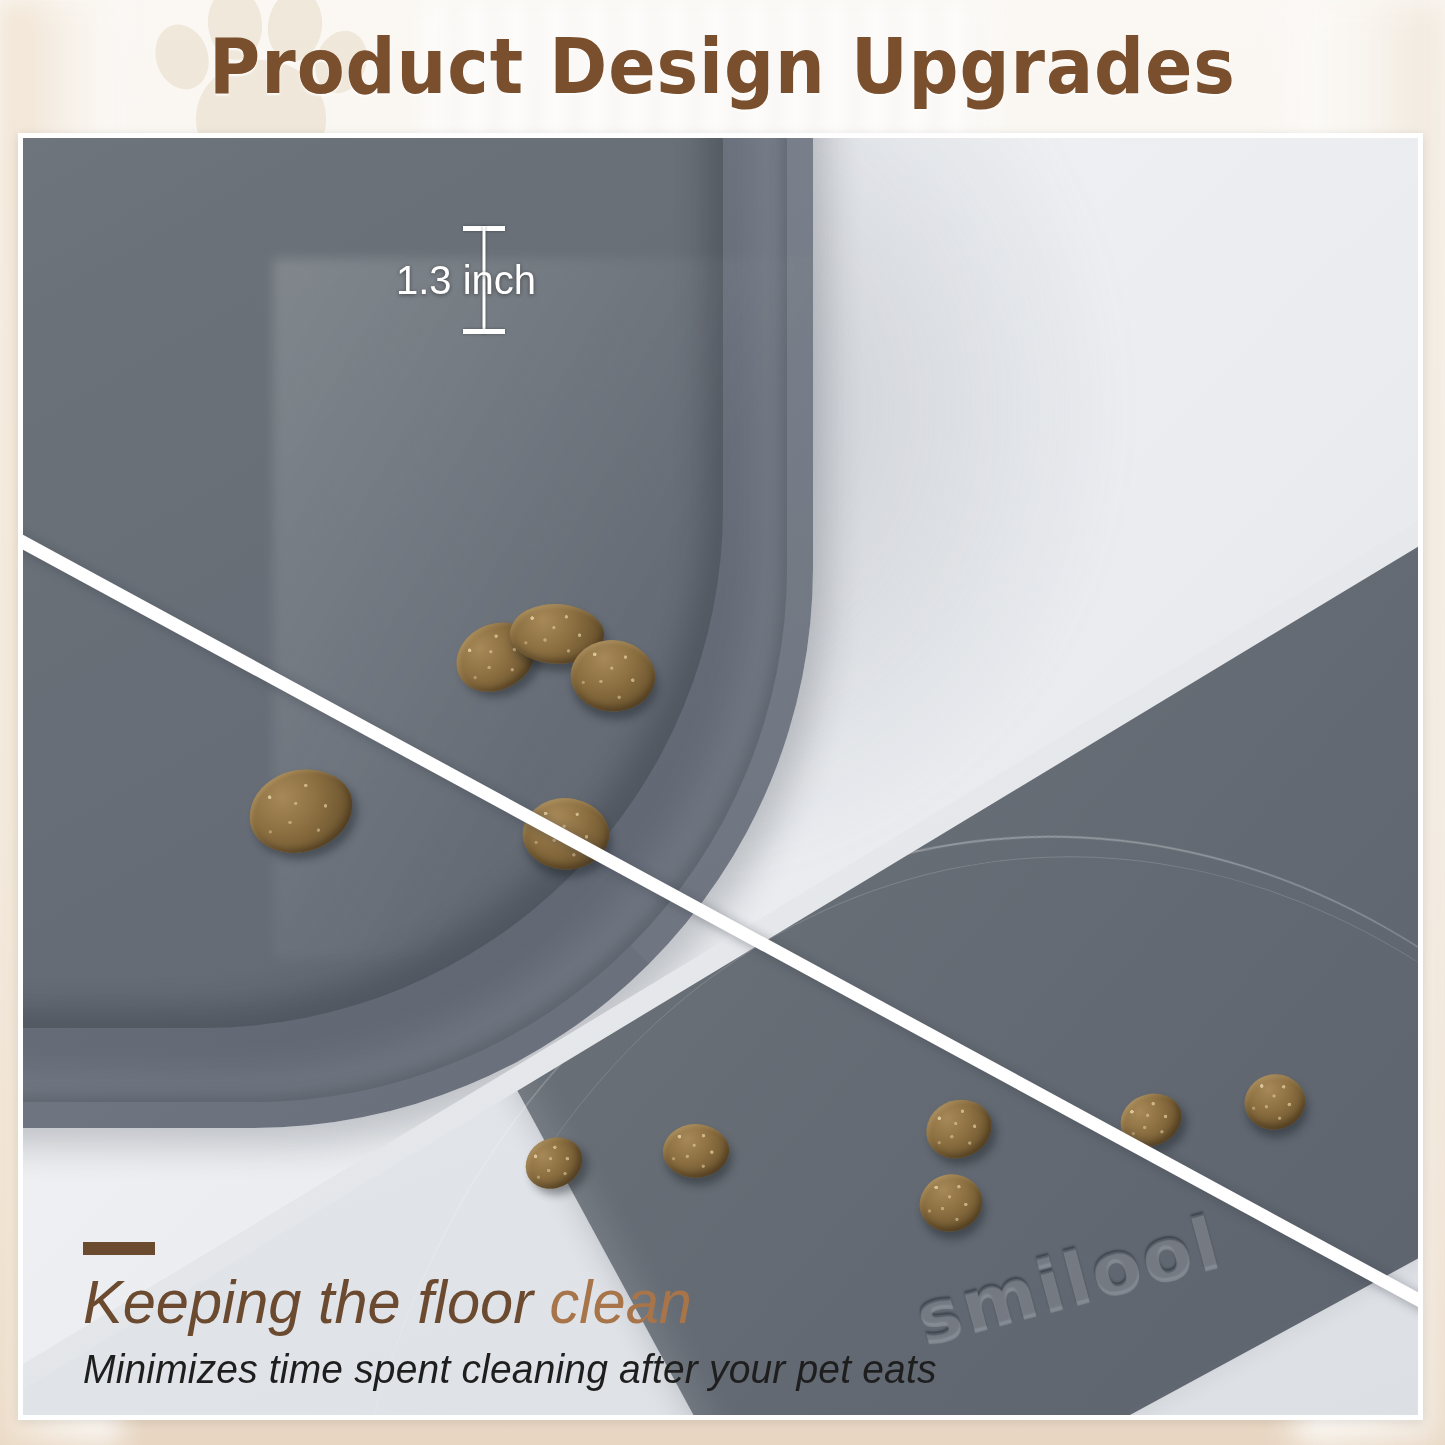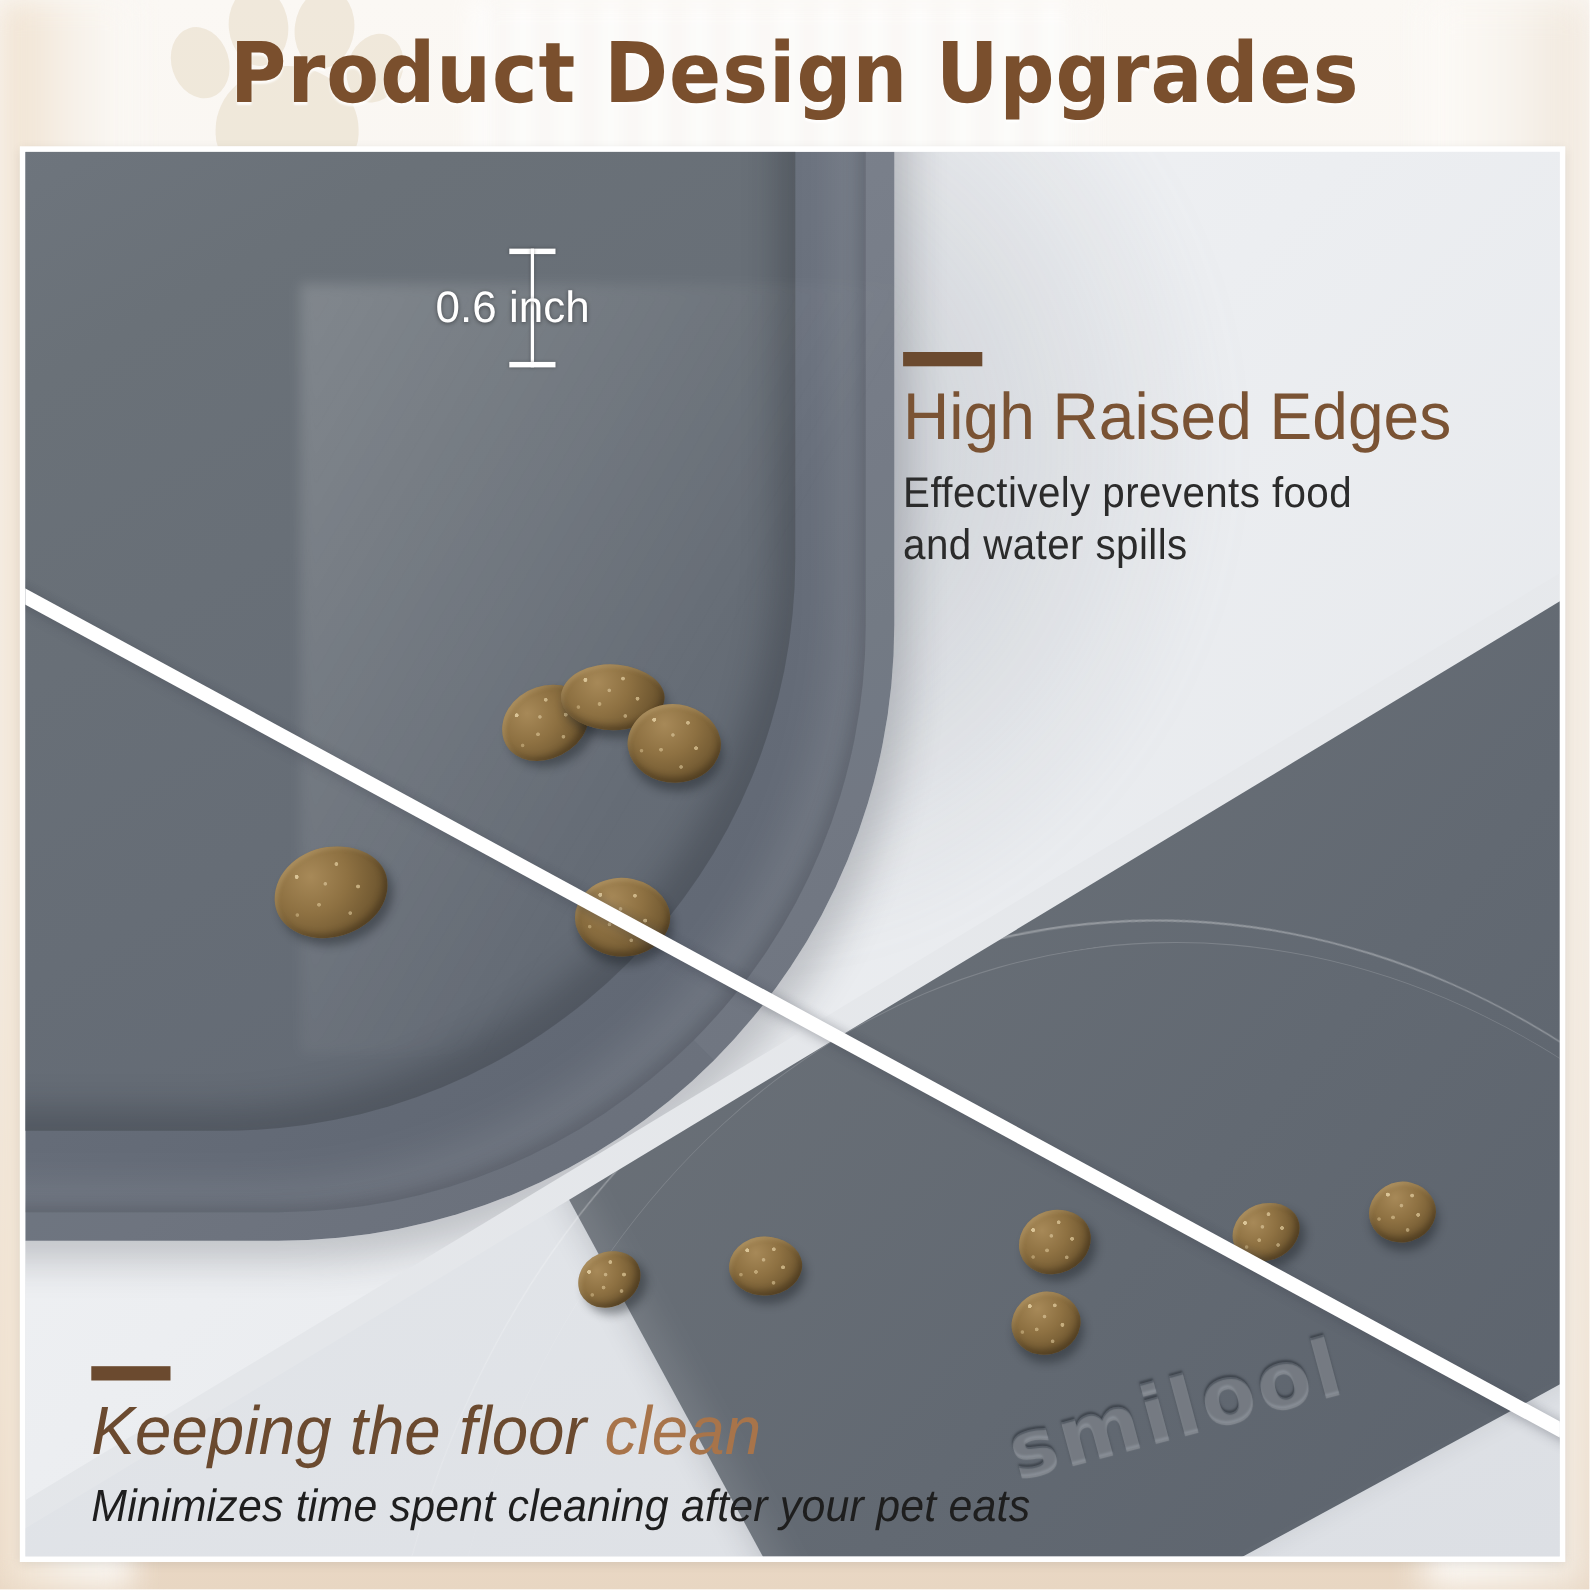--- a/index.html
+++ b/index.html
@@ -356,33 +356,25 @@
         <div class="kib" style="left: 903px; top: 962px; width: 66px; height: 58px; transform: rotate(-6deg);"></div>
         <div class="kib" style="left: 897px; top: 1036px; width: 62px; height: 58px; transform: rotate(10deg);"></div>
         <div class="kib" style="left: 1097px; top: 956px; width: 62px; height: 52px; transform: rotate(-10deg);"></div>
         <div class="kib" style="left: 1222px; top: 936px; width: 60px; height: 56px; transform: rotate(14deg);"></div>
       </div>
 
     <div class="dim" id="dim-callout" style="left:459px; top:88px; height:108px; width:3px;">
       <div class="dim-cap top"></div>
       <div class="dim-line"></div>
       <div class="dim-cap bot"></div>
-      <div class="dim-label">0.6 inch</div>
+      <div class="dim-label">1.3 inch</div>
     </div>
 
     <div class="brand">smilool</div>
 
-    <div class="feature-top">
-      <div class="accent-bar"></div>
-      <div class="feat-head">High Raised Edges</div>
-      <div class="feat-sub">
-        <div>Effectively prevents food</div>
-        <div>and water spills</div>
-      </div>
-    </div>
 
     <div class="feature-bottom">
       <div class="accent-bar"></div>
       <div class="feat-head-b">
         <span class="dark">Keeping the floor</span>
         <span class="light">clean</span>
       </div>
       <div class="feat-sub-b">Minimizes time spent cleaning after your pet eats</div>
     </div>
 

